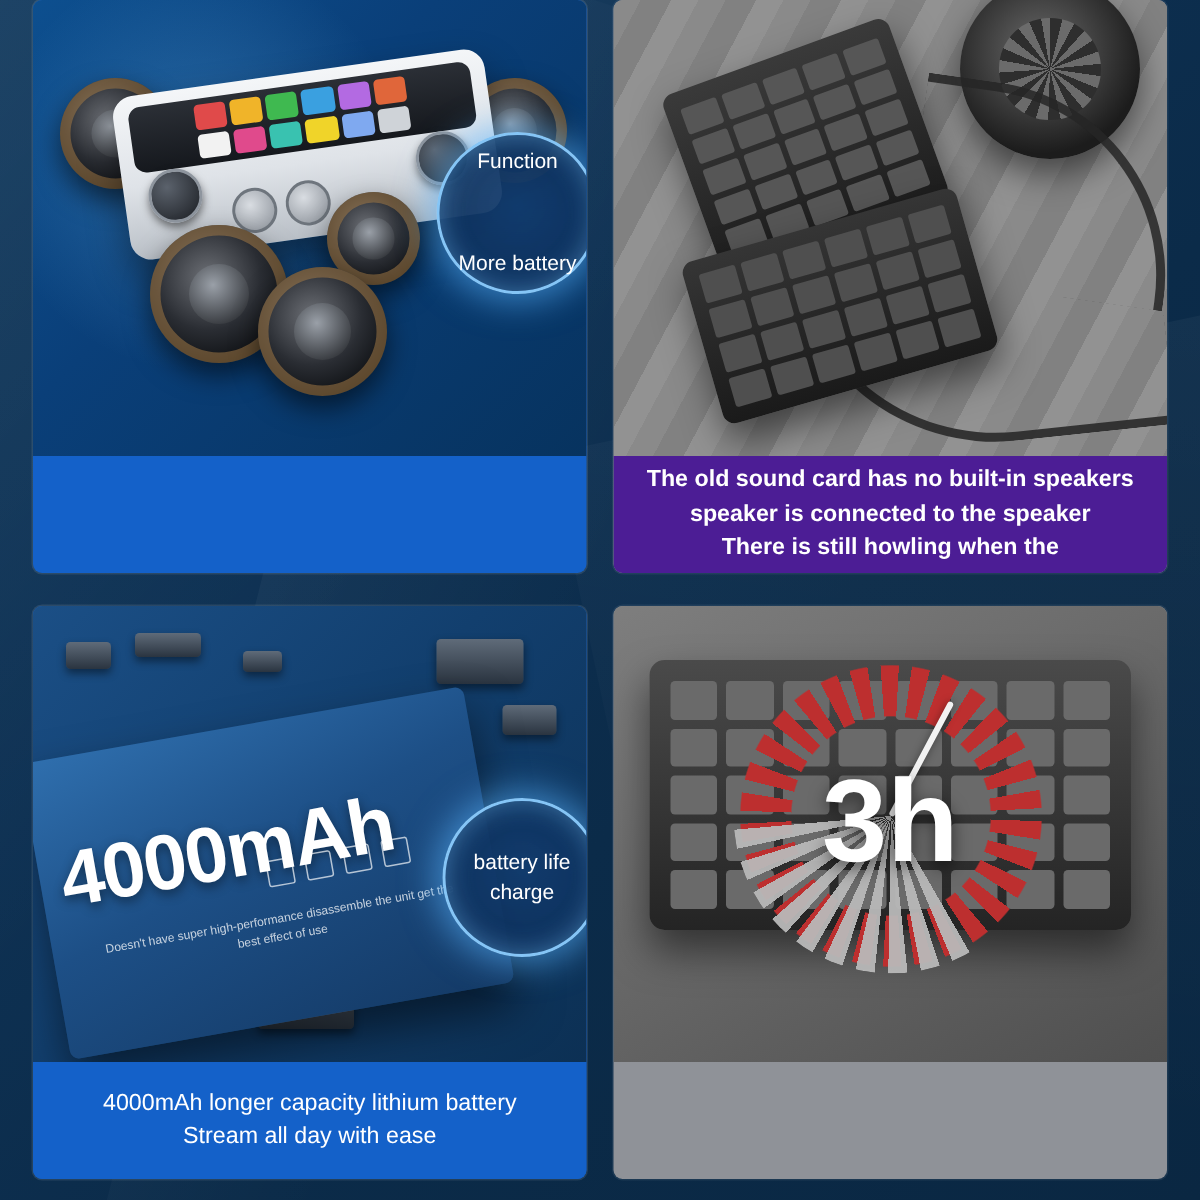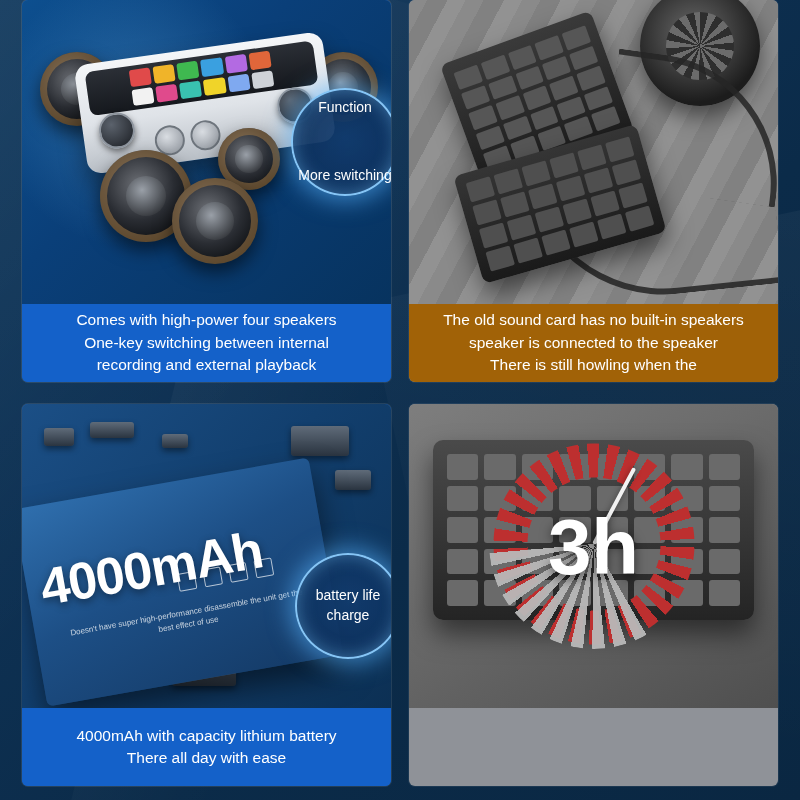--- a/index.html
+++ b/index.html
@@ -34,21 +34,21 @@
   .panel{position:relative;overflow:hidden;border-radius:6px;}
   .panel .photo{position:absolute;left:0;right:0;top:0;bottom:78px;overflow:hidden;}
   .panel .caption{
     position:absolute;left:0;right:0;bottom:0;height:78px;
     display:flex;flex-direction:column;align-items:center;justify-content:center;
     color:#ffffff;font-size:15.5px;line-height:1.45;text-align:center;
   }
   .panel.good{background:#1461c9;box-shadow:0 0 0 1px rgba(255,255,255,0.10);}
   .panel.good .caption{background:#1461c9;}
   .panel.bad{background:#8f9298;box-shadow:0 0 0 1px rgba(255,255,255,0.07);}
-  .panel.bad .caption{background:#a16207;}
+  .panel.bad .caption{background:#4c1d95;font-weight:bold;}
 
   
   .ph1{background:linear-gradient(135deg,#0d4f8f 0%,#0a3f79 40%,#07335f 100%);}
   .ph1 .glow{position:absolute;left:-40px;top:-40px;width:300px;height:300px;
     background:radial-gradient(circle at 50% 50%,rgba(120,200,255,0.28),rgba(120,200,255,0) 65%);}
   .device{
     position:absolute;left:58px;top:48px;width:250px;height:110px;
     background:linear-gradient(180deg,#f4f6f8 0%,#dfe3e8 55%,#b9bfc6 100%);
     border-radius:14px;transform:rotate(-8deg);
     box-shadow:0 14px 26px rgba(0,0,0,.45);
@@ -85,21 +85,21 @@
   
   .bubble{
     position:absolute;border-radius:50%;
     background:radial-gradient(circle at 50% 45%,rgba(18,60,110,.92),rgba(12,44,86,.96));
     border:2px solid rgba(140,205,255,.95);
     box-shadow:0 0 22px 6px rgba(90,180,255,.55), inset 0 0 18px rgba(120,200,255,.45);
     color:#ffffff;display:flex;flex-direction:column;align-items:center;justify-content:center;
     text-align:center;font-size:14px;line-height:1.4;
   }
   .bubble-1{right:-8px;top:88px;width:104px;height:104px;gap:48px;}
-  .bubble-2{right:-10px;top:149px;width:102px;height:102px;}
+  .bubble-2{right:-10px;top:128px;width:102px;height:102px;}
 
   
   .ph2{background:linear-gradient(150deg,#8d8d8d 0%,#757575 45%,#5c5c5c 100%);filter:grayscale(1);}
   .wood{position:absolute;inset:0;
     background:repeating-linear-gradient(118deg,#8a8a8a 0px,#8a8a8a 16px,#818181 16px,#818181 34px,#929292 34px,#929292 50px);}
   .olddev{position:absolute;left:48px;top:34px;width:160px;height:128px;
     background:linear-gradient(180deg,#3a3a3a,#1d1d1d);border-radius:8px;transform:rotate(-20deg);
     box-shadow:0 12px 24px rgba(0,0,0,.5);}
   .olddev .grid-btn{position:absolute;left:10px;top:12px;right:10px;bottom:12px;
     display:grid;grid-template-columns:repeat(5,1fr);grid-template-rows:repeat(5,1fr);gap:4px;}
@@ -204,27 +204,22 @@
         <div class="knob k1"></div>
         <div class="knob k2"></div>
         <div class="port p1"></div>
         <div class="port p2"></div>
       </div>
       <div class="spk s5"></div>
       <div class="spk s2"></div>
       <div class="spk s3"></div>
       <div class="bubble bubble-1">
         <span>Function</span>
-        <span>More switching</span>
-      </div>
-    </div>
-    <div class="caption">
-      <span>Comes with high-power four speakers</span>
-      <span>One-key switching between internal</span>
-      <span>recording and external playback</span>
+        <span>More battery</span>
+      </div>
     </div>
   </div>
 
   <div class="panel bad">
     <div class="photo ph2">
       <div class="wood"></div>
       <div class="headphone"></div>
       <div class="cable"></div>
       <div class="cable2"></div>
       <div class="olddev">
@@ -311,22 +306,22 @@
             <i></i>
           </div>
         <div class="fine">Doesn't have super high-performance disassemble the unit get the best effect of use</div>
       </div>
       <div class="bubble bubble-2">
         <span>battery life</span>
         <span>charge</span>
       </div>
     </div>
     <div class="caption">
-      <span>4000mAh with capacity lithium battery</span>
-      <span>There all day with ease</span>
+      <span>4000mAh longer capacity lithium battery</span>
+      <span>Stream all day with ease</span>
     </div>
   </div>
 
   <div class="panel bad">
     <div class="photo ph4">
       <div class="dev4">
         <div class="btns">
           <i></i>
             <i></i>
             <i></i>

